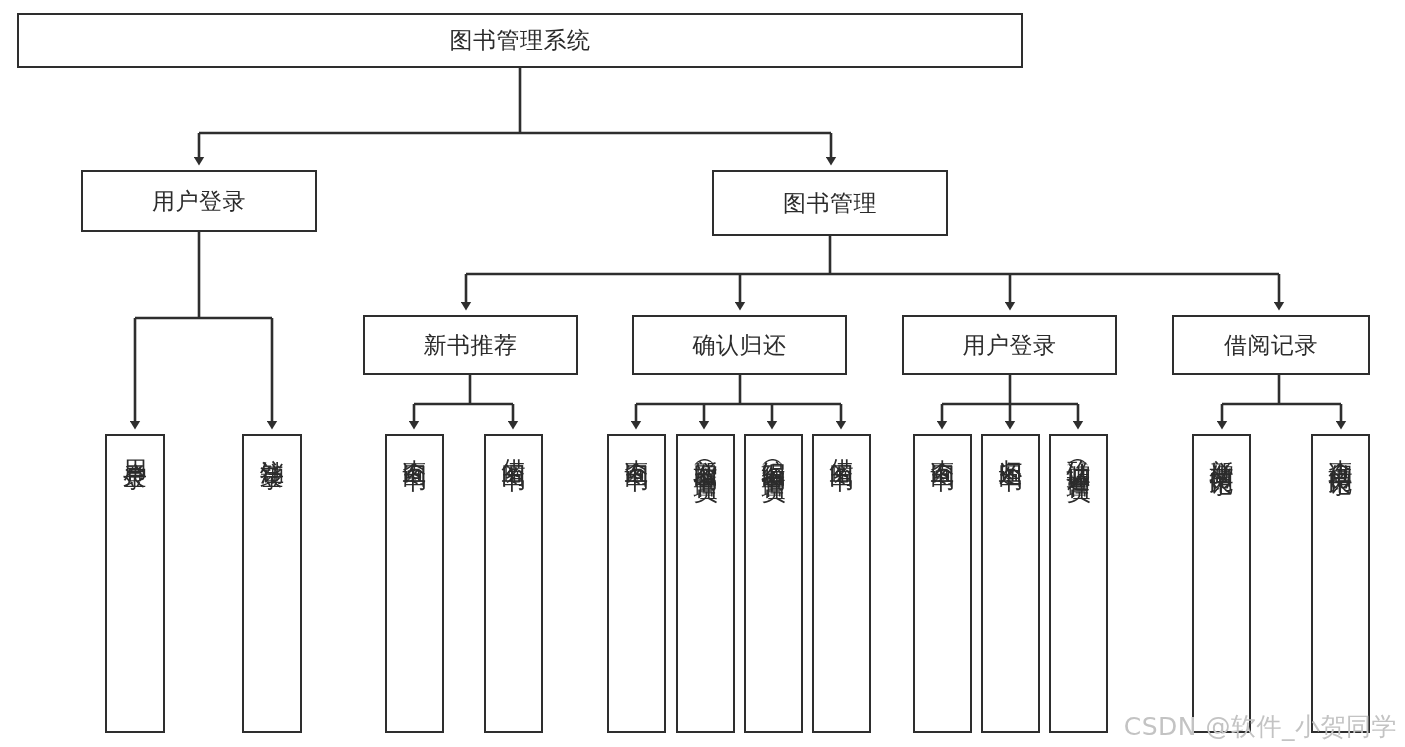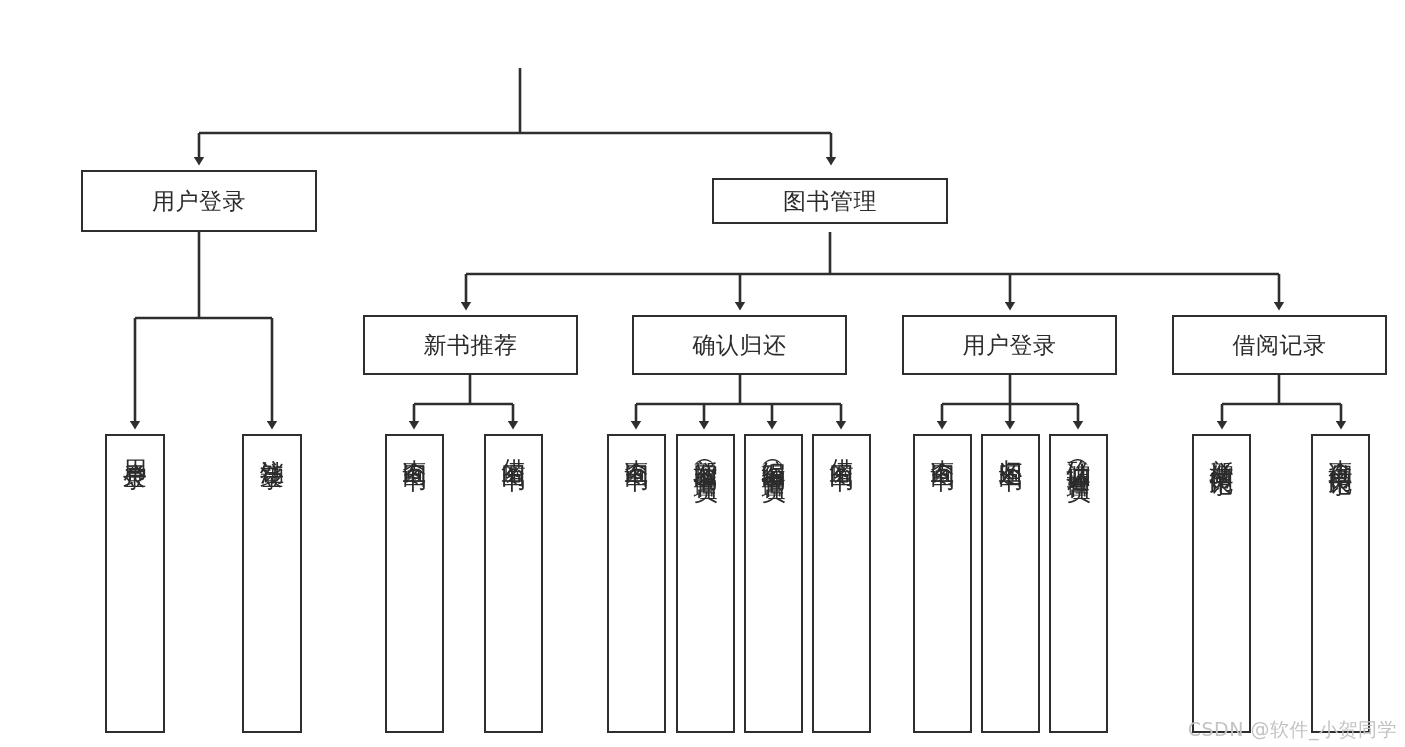--- a/index.html
+++ b/index.html
@@ -60,21 +60,21 @@
     font-size: 24px;
     line-height: 1;
     letter-spacing: 3px;
     white-space: nowrap;
     text-align: center;
   }
   .watermark {
     position: absolute;
     right: 8px;
     bottom: 4px;
-    font-size: 19px;
+    font-size: 25px;
     color: #c3c3c3;
     white-space: nowrap;
     letter-spacing: 0.5px;
   }
 </style>
 </head>
 <body>
 
 <div id="canvas">
 
@@ -122,42 +122,45 @@
       <path d="M1010,404 L1010,421" marker-end="url(#arrow)"></path>
       <path d="M1078,404 L1078,421" marker-end="url(#arrow)"></path>
 
       <path d="M1279,375 L1279,404"></path>
       <path d="M1222,404 L1341,404"></path>
       <path d="M1222,404 L1222,421" marker-end="url(#arrow)"></path>
       <path d="M1341,404 L1341,421" marker-end="url(#arrow)"></path>
     </g>
   </svg>
 
+  <div class="node horiz root" style="left:17px; top:13px; width:1006px; height:55px;">
+    <span class="lbl">图书管理系统</span>
+  </div>
 
   <div class="node horiz" style="left:81px; top:170px; width:236px; height:62px;">
     <span class="lbl">用户登录</span>
   </div>
 
-  <div class="node horiz" style="left:712px; top:178px; width:236px; height:46px;">
+  <div class="node horiz" style="left:712px; top:170px; width:236px; height:66px;">
     <span class="lbl">图书管理</span>
   </div>
 
   <div class="node horiz" style="left:363px; top:315px; width:215px; height:60px;">
     <span class="lbl">新书推荐</span>
   </div>
 
   <div class="node horiz" style="left:632px; top:315px; width:215px; height:60px;">
     <span class="lbl">确认归还</span>
   </div>
 
   <div class="node horiz" style="left:902px; top:315px; width:215px; height:60px;">
     <span class="lbl">用户登录</span>
   </div>
 
-  <div class="node horiz" style="left:1172px; top:315px; width:215px; height:60px;">
+  <div class="node horiz" style="left:1172px; top:315px; width:198px; height:60px;">
     <span class="lbl">借阅记录</span>
   </div>
 
   <div class="node vert" style="left:105px; top:434px; width:60px; height:299px;">
     <span class="lbl">用户登录</span>
   </div>
 
   <div class="node vert" style="left:242px; top:434px; width:60px; height:299px;">
     <span class="lbl">注销登录</span>
   </div>

